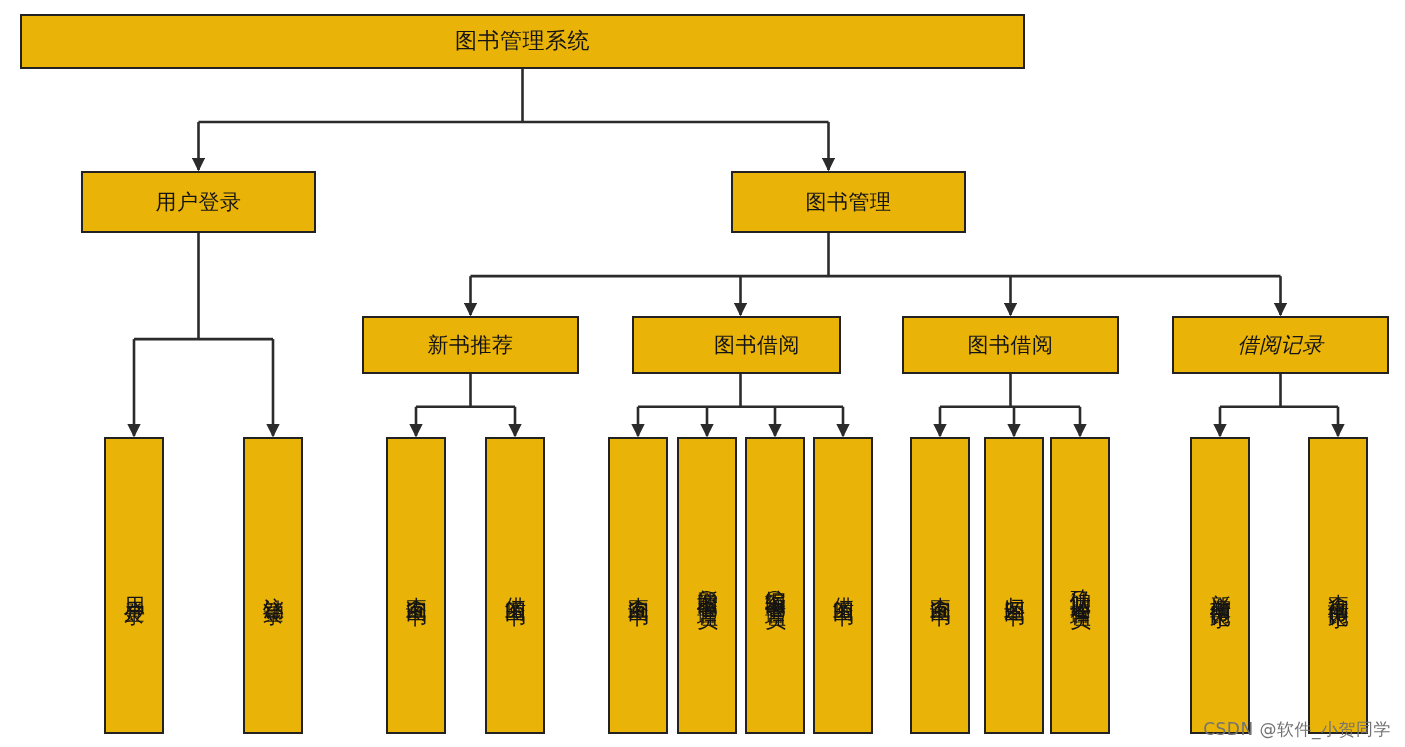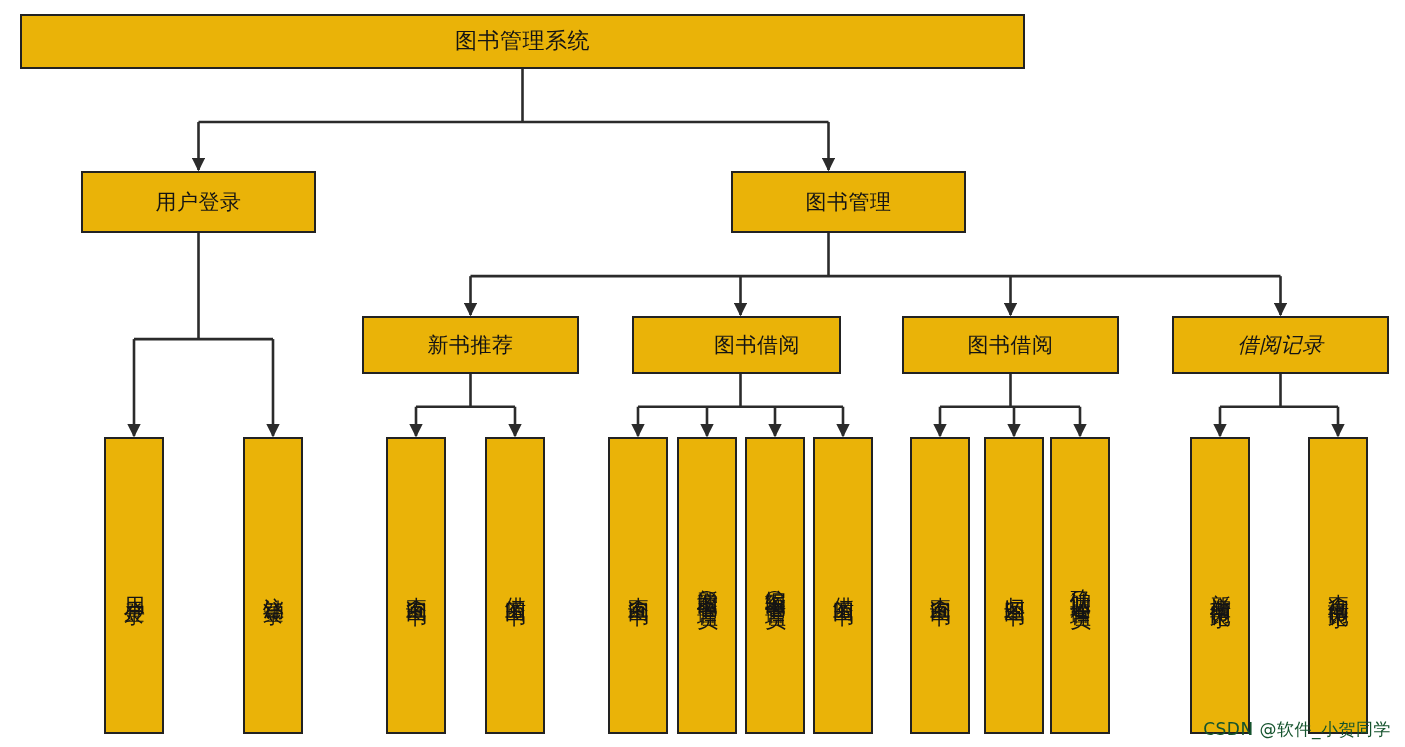--- a/index.html
+++ b/index.html
@@ -63,21 +63,21 @@
     font-size: 21px;
     letter-spacing: 3px;
     line-height: 1;
     white-space: nowrap;
   }
   #watermark {
     position: absolute;
     right: 14px;
     bottom: 6px;
     font-size: 17px;
-    color: #14532d;
+    color: #737373;
     letter-spacing: 0.5px;
     z-index: 5;
     white-space: nowrap;
     font-family: "DejaVu Sans", "Liberation Sans", sans-serif;
   }
 </style>
 </head>
 <body>
 
 <div id="canvas">

